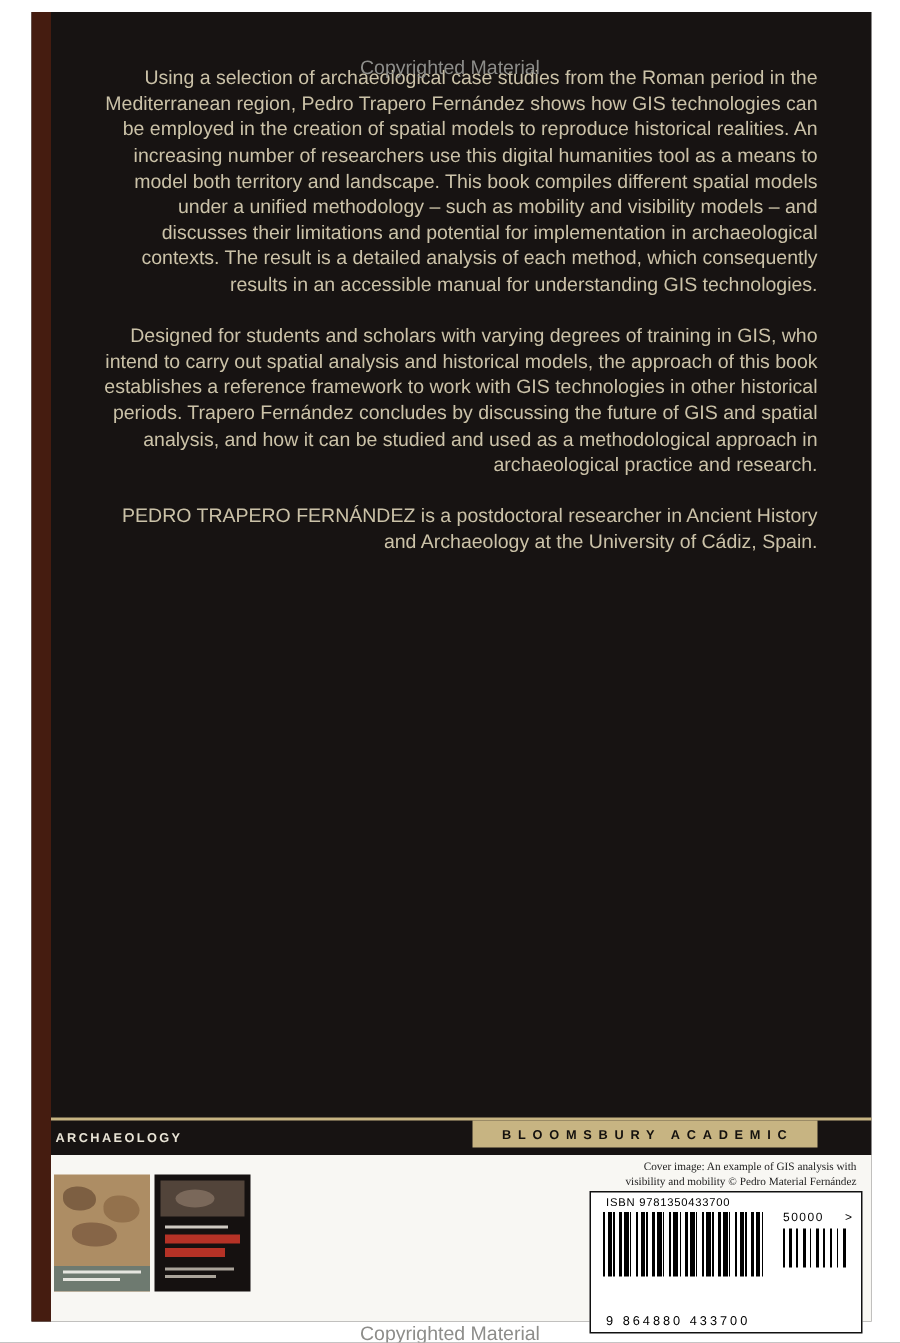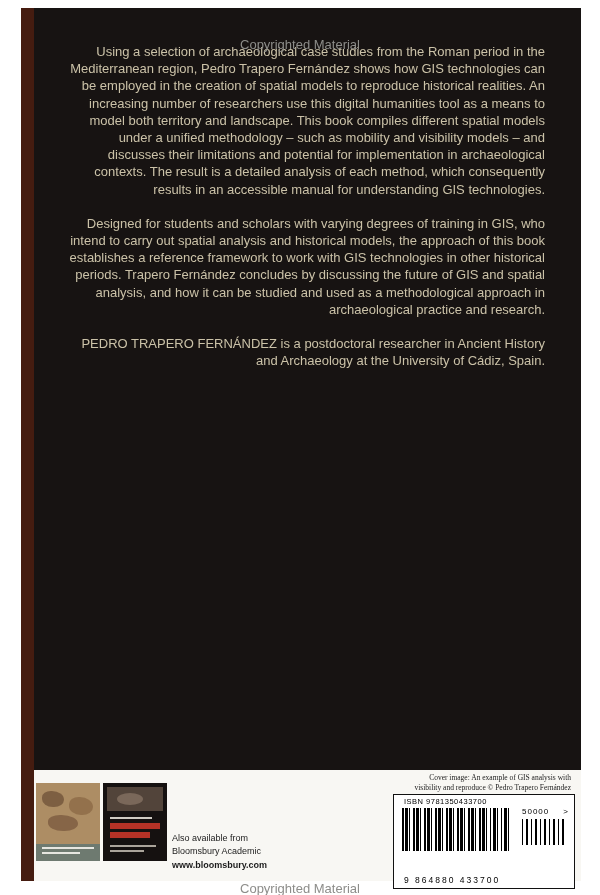--- a/index.html
+++ b/index.html
@@ -189,20 +189,24 @@
 
   <div class="book">
     <div class="spine"></div>
 
     <div class="blurb">
       <p>Using a selection of archaeological case studies from the Roman period in the Mediterranean region, Pedro Trapero Fernández shows how GIS technologies can be employed in the creation of spatial models to reproduce historical realities. An increasing number of researchers use this digital humanities tool as a means to model both territory and landscape. This book compiles different spatial models under a unified methodology – such as mobility and visibility models – and discusses their limitations and potential for implementation in archaeological contexts. The result is a detailed analysis of each method, which consequently results in an accessible manual for understanding GIS technologies.</p>
       <p>Designed for students and scholars with varying degrees of training in GIS, who intend to carry out spatial analysis and historical models, the approach of this book establishes a reference framework to work with GIS technologies in other historical periods. Trapero Fernández concludes by discussing the future of GIS and spatial analysis, and how it can be studied and used as a methodological approach in archaeological practice and research.</p>
       <p class="author-bio"><span class="bio-name">PEDRO TRAPERO FERNÁNDEZ</span><span> is a postdoctoral researcher in Ancient History and Archaeology at the University of Cádiz, Spain.</span></p>
     </div>
 
+    <div class="imprint-bar">
+      <div class="category-label">ARCHAEOLOGY</div>
+      <div class="publisher-banner">BLOOMSBURY ACADEMIC</div>
+    </div>
 
     <div class="footer-panel">
 
       <div class="thumb thumb-1">
         <div class="t1-patch t1-a"></div>
         <div class="t1-patch t1-b"></div>
         <div class="t1-patch t1-c"></div>
         <div class="t1-strip">
           <div class="textline"></div>
           <div class="textline short"></div>
@@ -213,29 +217,24 @@
         <div class="t2-photo">
           <div class="t2-photo-hl"></div>
         </div>
         <div class="t2-titleline t2-w1"></div>
         <div class="t2-redline t2-r1"></div>
         <div class="t2-redline t2-r2"></div>
         <div class="t2-w2"></div>
         <div class="t2-w3"></div>
       </div>
 
-      <div class="also-available">
-        <div>Also available from</div>
-        <div>Bloomsbury Academic</div>
-        <div class="website">www.bloomsbury.com</div>
-      </div>
 
       <div class="cover-credit">
         <div>Cover image: An example of GIS analysis with</div>
-        <div>visibility and reproduce © Pedro Trapero Fernández</div>
+        <div>visibility and mobility © Pedro Material Fernández</div>
       </div>
 
       <div class="barcode-box">
         <div class="isbn-top">ISBN 9781350433700</div>
         <div class="bars-main"></div>
         <div class="price-code">50000</div>
         <div class="price-arrow">&gt;</div>
         <div class="bars-supp"></div>
         <div class="ean-bottom">9 864880 433700</div>
       </div>

